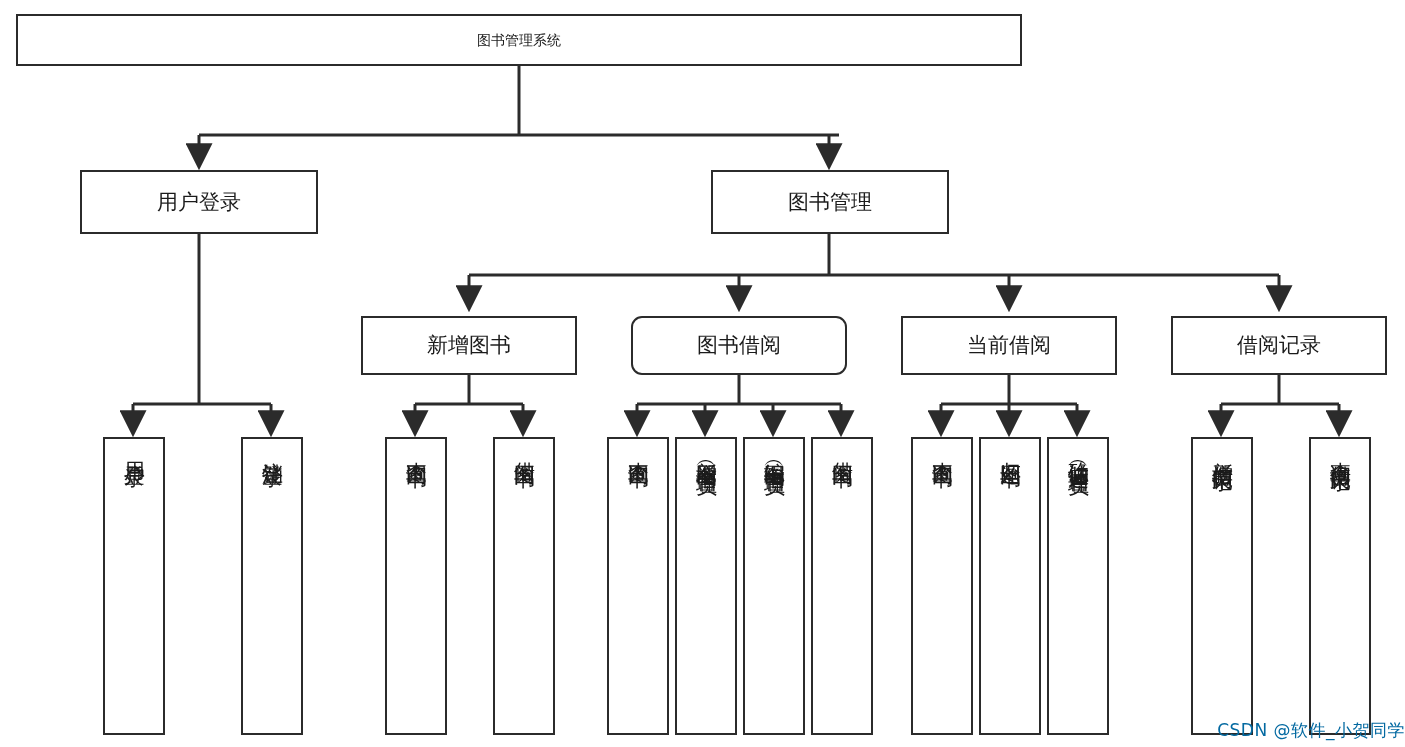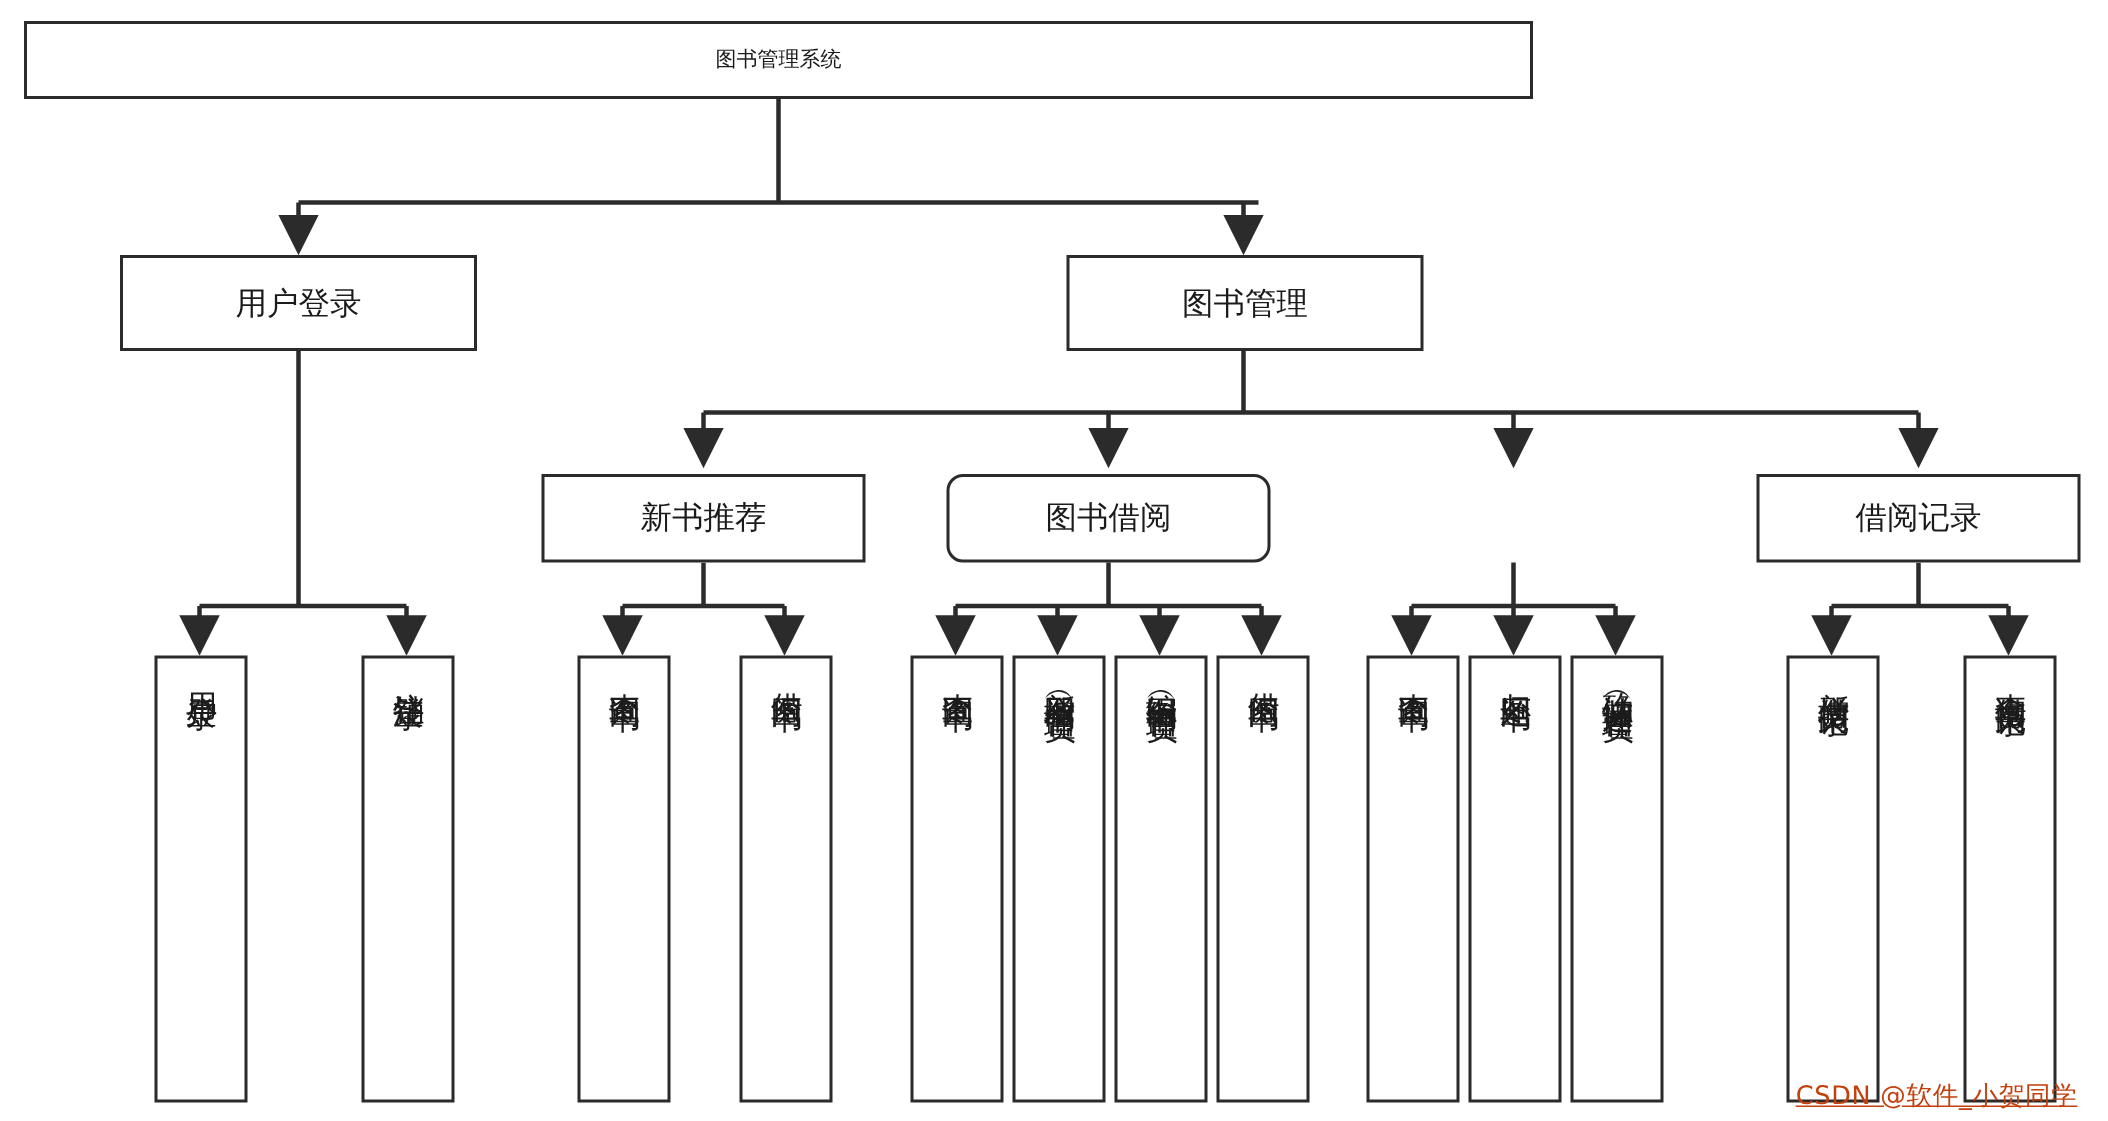--- a/index.html
+++ b/index.html
@@ -53,28 +53,27 @@
   }
   .node.vertical .node-label {
     writing-mode: vertical-rl;
     text-orientation: upright;
     font-size: 21px;
     letter-spacing: 2px;
     line-height: 1;
   }
   #watermark {
     position: absolute;
-    right: 20px;
+    right: 0;
     bottom: 5px;
     font-size: 17px;
-    color: #c2410c;
+    color: #0369a1;
     letter-spacing: 0.5px;
     white-space: nowrap;
     pointer-events: none;
-    text-decoration: underline;
   }
 </style>
 </head>
 <body>
 
 <div id="diagram-root">
 
   <svg id="diagram-svg" viewBox="0 0 1405 747" xmlns="http://www.w3.org/2000/svg">
     <defs>
       <marker id="arrowhead" markerWidth="9" markerHeight="9" refX="7.6" refY="4.5" orient="auto" markerUnits="strokeWidth">
@@ -130,24 +129,27 @@
   </div>
 
   <div class="node horizontal" style="left:80px; top:170px; width:238px; height:64px;">
     <span class="node-label">用户登录</span>
   </div>
   <div class="node horizontal" style="left:711px; top:170px; width:238px; height:64px;">
     <span class="node-label">图书管理</span>
   </div>
 
   <div class="node horizontal" style="left:361px; top:316px; width:216px; height:59px;">
-    <span class="node-label">新书推荐</span>
+    <span class="node-label">新增图书</span>
   </div>
   <div class="node horizontal" style="left:631px; top:316px; width:216px; height:59px;border-radius:11px;">
     <span class="node-label">图书借阅</span>
+  </div>
+  <div class="node horizontal" style="left:901px; top:316px; width:216px; height:59px;">
+    <span class="node-label">当前借阅</span>
   </div>
   <div class="node horizontal" style="left:1171px; top:316px; width:216px; height:59px;">
     <span class="node-label">借阅记录</span>
   </div>
 
   <div class="node vertical" style="left:103px; top:437px; width:62px; height:298px;">
     <span class="node-label">用户登录</span>
   </div>
   <div class="node vertical" style="left:241px; top:437px; width:62px; height:298px;">
     <span class="node-label">注销登录</span>

